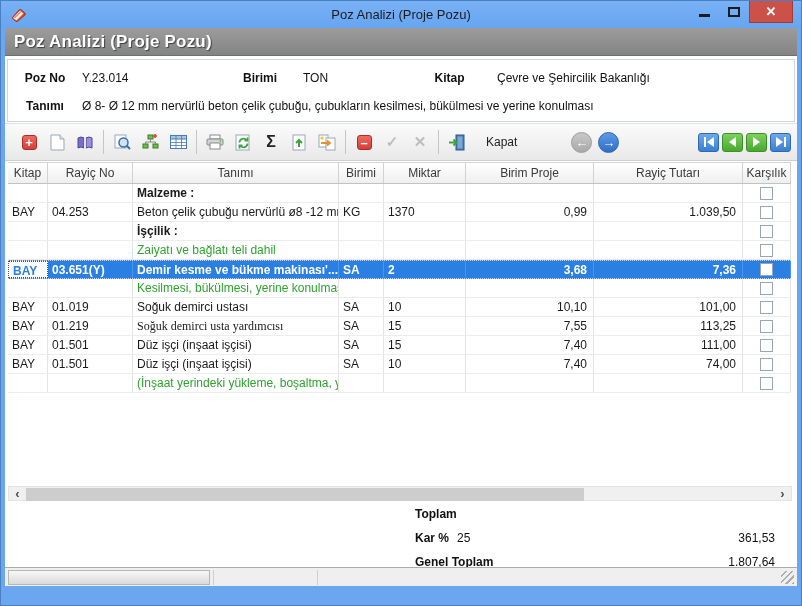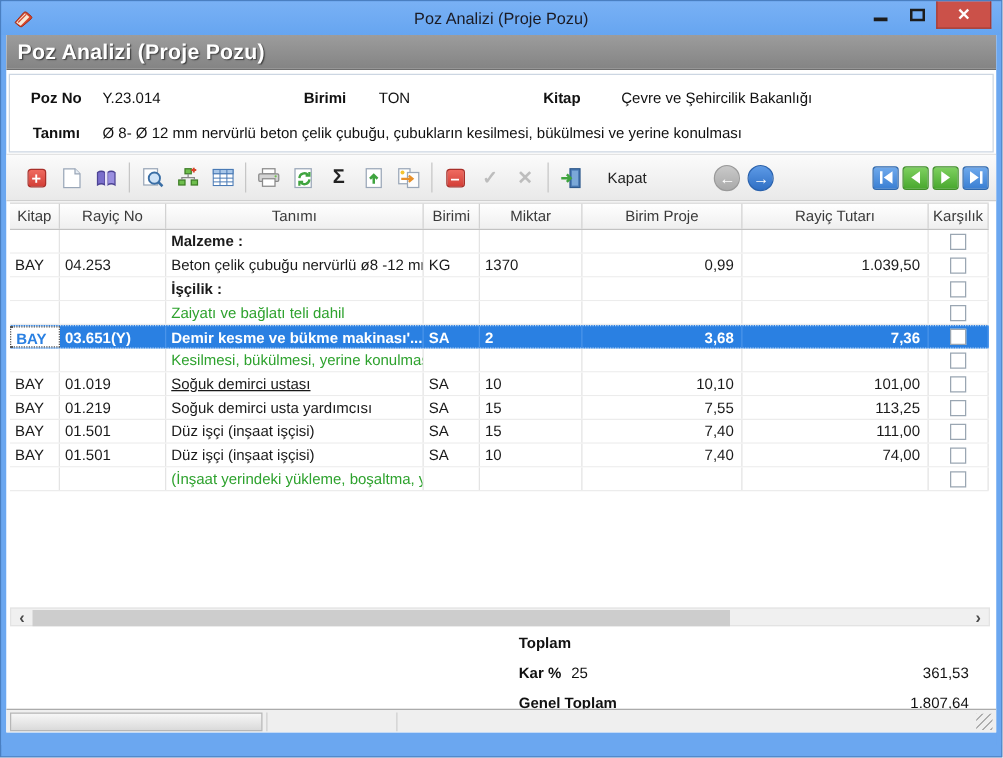--- a/index.html
+++ b/index.html
@@ -383,33 +383,33 @@
               <div class="tcell cell-miktar" style="width: 82px;"></div>
               <div class="tcell cell-fiyat num" style="width: 128px;"></div>
               <div class="tcell cell-tutari num" style="width: 149px;"></div>
               <div class="tcell center" style="width: 48px;">
                 <span class="checkbox"></span>
               </div>
             </div>
             <div class="trow row-data">
               <div class="tcell cell-kitap" style="width: 40px;">BAY</div>
               <div class="tcell cell-rayic" style="width: 85px;">01.019</div>
-              <div class="tcell cell-tanimi" style="width: 206px; text-decoration: underline;">Soğuk demirci ustası</div>
+              <div class="tcell cell-tanimi" style="width: 206px;">Soğuk demirci ustası</div>
               <div class="tcell cell-birimi" style="width: 45px;">SA</div>
               <div class="tcell cell-miktar" style="width: 82px;">10</div>
               <div class="tcell cell-fiyat num" style="width: 128px;">10,10</div>
               <div class="tcell cell-tutari num" style="width: 149px;">101,00</div>
               <div class="tcell center" style="width: 48px;">
                 <span class="checkbox"></span>
               </div>
             </div>
             <div class="trow row-data">
               <div class="tcell cell-kitap" style="width: 40px;">BAY</div>
               <div class="tcell cell-rayic" style="width: 85px;">01.219</div>
-              <div class="tcell cell-tanimi" style="width: 206px;">Soğuk demirci usta yardımcısı</div>
+              <div class="tcell cell-tanimi" style="width: 206px; font-family: Liberation Serif, serif;">Soğuk demirci usta yardımcısı</div>
               <div class="tcell cell-birimi" style="width: 45px;">SA</div>
               <div class="tcell cell-miktar" style="width: 82px;">15</div>
               <div class="tcell cell-fiyat num" style="width: 128px;">7,55</div>
               <div class="tcell cell-tutari num" style="width: 149px;">113,25</div>
               <div class="tcell center" style="width: 48px;">
                 <span class="checkbox"></span>
               </div>
             </div>
             <div class="trow row-data">
               <div class="tcell cell-kitap" style="width: 40px;">BAY</div>

